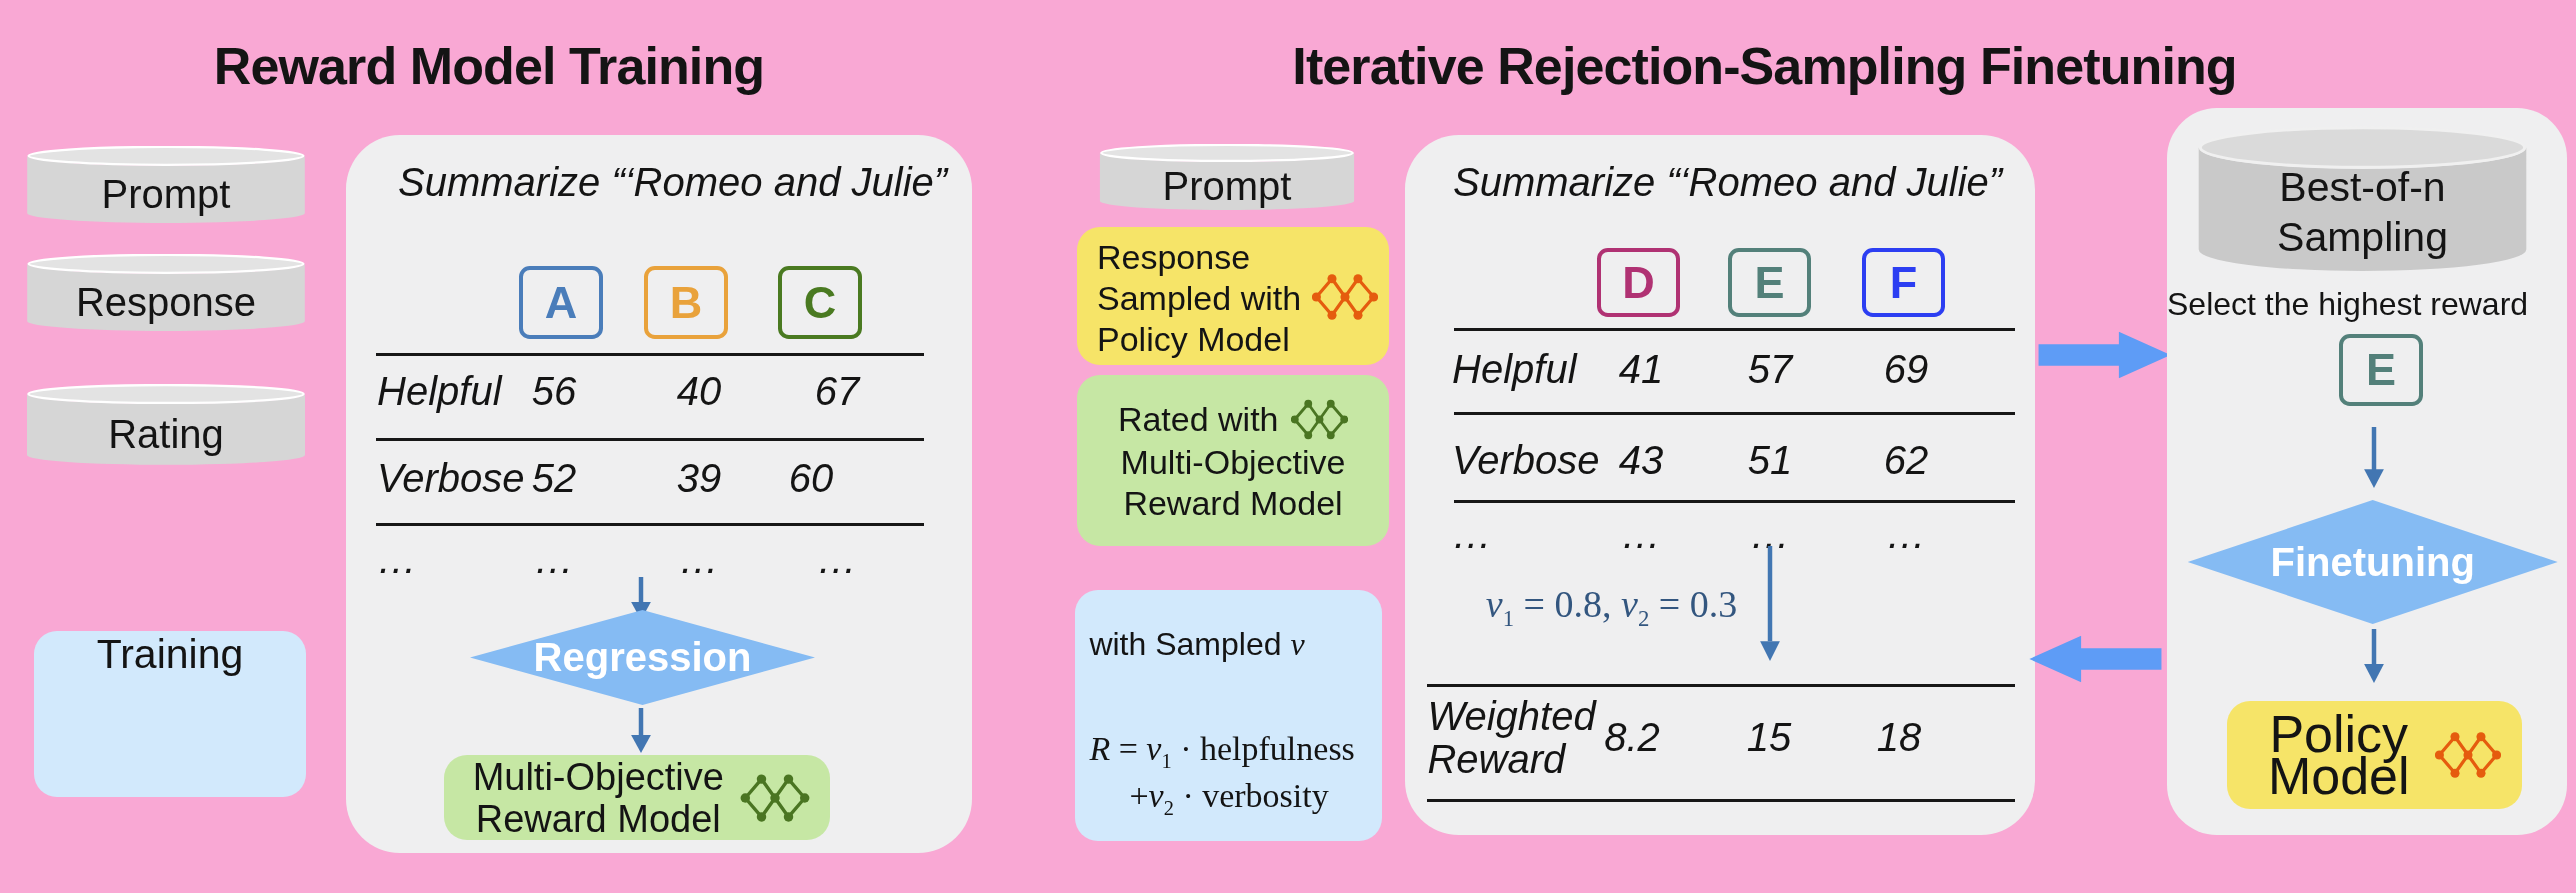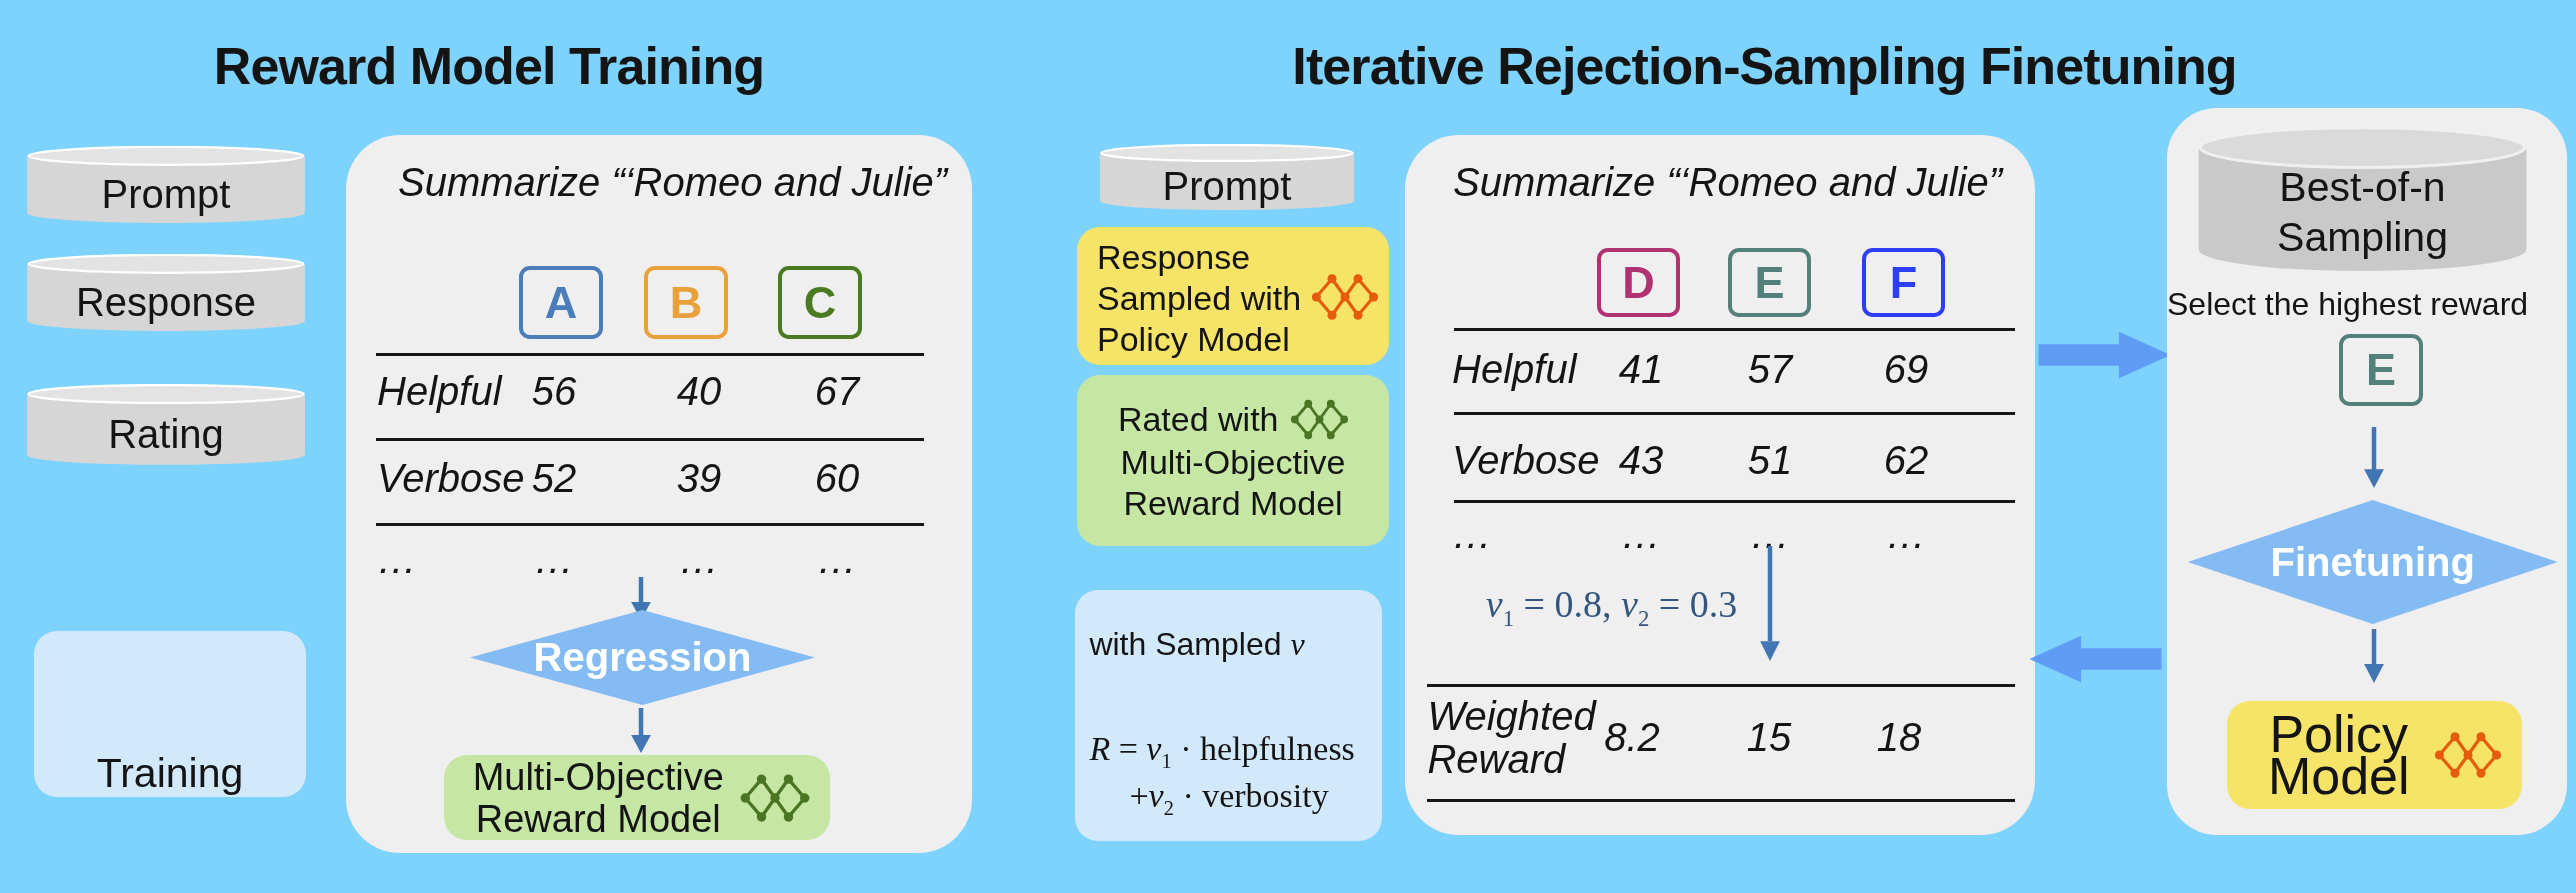--- a/index.html
+++ b/index.html
@@ -1,27 +1,27 @@
 <!DOCTYPE html>
 <html style="font-size:14.4px"><head>
 <meta charset="utf-8">
 <style>
   html,body{margin:0;padding:0;background:#ffffff;}
-  .canvas{position:relative;width:2576px;height:893px;background:#7dd3fc;
+  .canvas{position:relative;width:2576px;height:893px;background:#f9a8d4;
           font-family:"Liberation Sans",sans-serif;color:#141414;overflow:hidden;}
   .title{position:absolute;top:36px;font-weight:bold;font-size:52px;letter-spacing:-0.9px;text-align:center;}
   .panel{position:absolute;background:#efeff0;border-radius:54px;}
   
   .cyl{position:absolute;}
   .cyl svg{position:absolute;left:0;top:0;}
   .cyl-label{position:absolute;left:0;right:0;top:10.8px;bottom:0;display:flex;flex-direction:column;
              align-items:center;justify-content:center;font-size:40px;line-height:48px;margin-top:8px;}
   
   .box{position:absolute;border-radius:23px;}
-  .center-flex{display:flex;align-items:flex-end;justify-content:center;}
+  .center-flex{display:flex;align-items:flex-start;justify-content:center;}
   .training{background:#d2e9fc;font-size:41px;}
   .ybox{background:#f6e468;}
   .gbox{background:#c6e7a4;}
   .bbox{background:#d2e9fc;}
   
   .prompt-text{position:absolute;font-size:40px;font-style:italic;white-space:pre;}
   
   .letterbox{position:absolute;border:4px solid;border-radius:10.8px;display:flex;align-items:center;
              justify-content:center;font-weight:bold;font-size:45px;}
   
@@ -95,21 +95,21 @@
       <span class="tlabel" style="left:31px;">Helpful</span>
       <span class="tval" style="left:154px;">56</span>
       <span class="tval" style="left:299px;">40</span>
       <span class="tval" style="left:437px;">67</span>
     </div>
     <div class="hline" style="left:30px;top:303px;width:548px;"></div>
     <div class="trow" style="top:321px;">
       <span class="tlabel" style="left:31px;">Verbose</span>
       <span class="tval" style="left:154px;">52</span>
       <span class="tval" style="left:299px;">39</span>
-      <span class="tval" style="left:437px;">60</span>
+      <span class="tval" style="left:411px;">60</span>
     </div>
     <div class="hline" style="left:30px;top:388px;width:548px;"></div>
     <div class="trow" style="top:402px;">
       <span class="tlabel" style="left:31px;">…</span>
       <span class="tval" style="left:154px;">…</span>
       <span class="tval" style="left:299px;">…</span>
       <span class="tval" style="left:437px;">…</span>
     </div>
 
     <svg class="arr" style="left:277px;top:442px;" width="36" height="43" viewBox="0 0 40 48">

